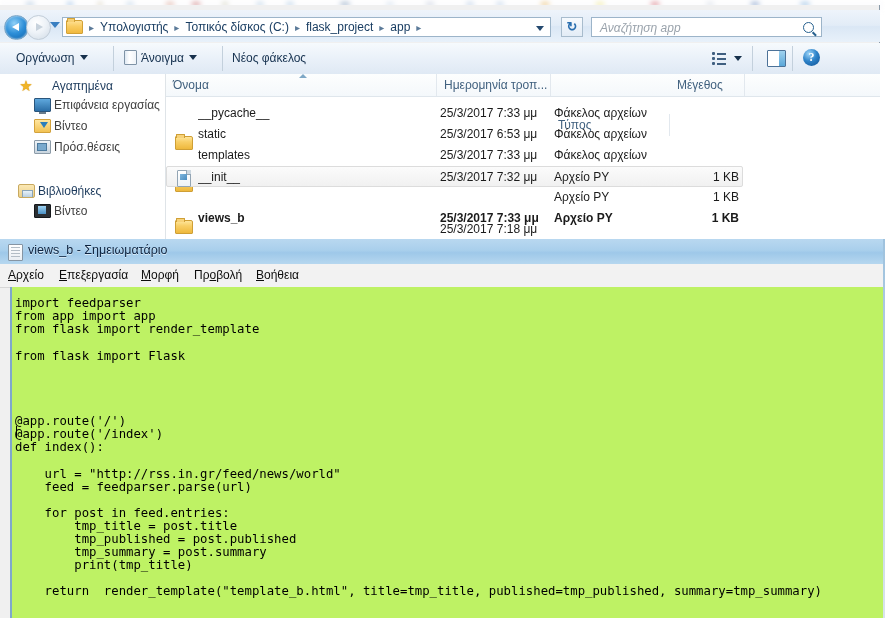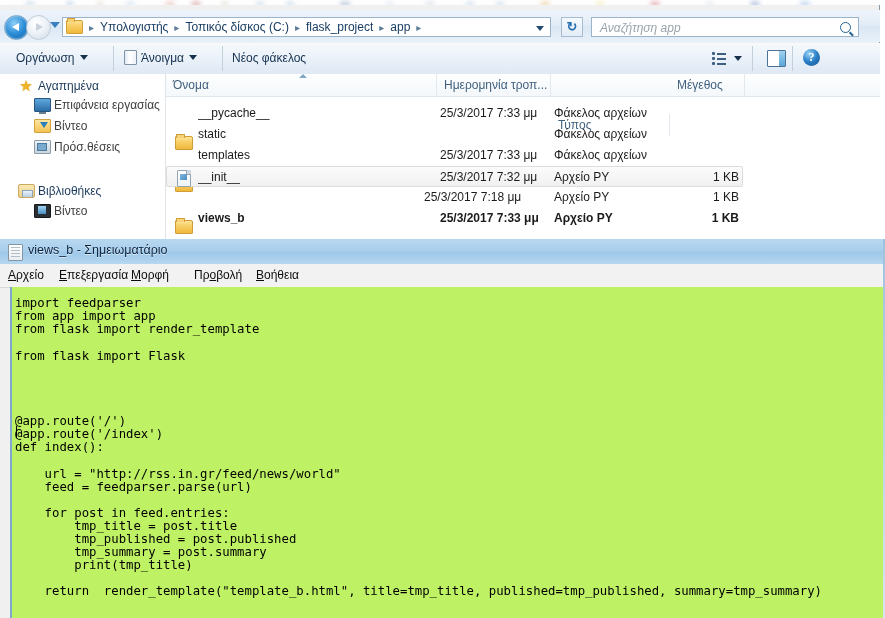--- a/index.html
+++ b/index.html
@@ -105,21 +105,21 @@
     border-left:4px solid transparent;border-right:4px solid transparent;
     border-top:5px solid #24496f;
   }
   .refresh-btn{
     position:absolute;left:561px;top:7px;width:22px;height:20px;
     background:linear-gradient(to bottom,#f6fafe,#e3ecf6);
     border:1px solid #a8bccd;box-sizing:border-box;
     color:#2a6fb0;font-size:13px;font-weight:bold;text-align:center;line-height:18px;
   }
   .searchbox{
-    position:absolute;left:591px;top:7px;width:268px;height:20px;
+    position:absolute;left:591px;top:7px;width:231px;height:20px;
     background:#ffffff;border:1px solid #9cb4c9;box-sizing:border-box;
   }
   .search-ph{
     position:absolute;left:8px;top:3px;font-size:12px;font-style:italic;color:#9aa3ac;
   }
   .search-ico{
     position:absolute;right:7px;top:4px;width:9px;height:9px;
     border:1.6px solid #27618f;border-radius:50%;
   }
   .search-ico::after{
@@ -406,21 +406,21 @@
       <div class="tb-vcaret"></div>
       <div class="tb-sep" style="left:752px;"></div>
       <div class="tb-pane"></div>
       <div class="tb-sep" style="left:792px;"></div>
       <div class="tb-help">?</div>
     </div>
 
     <div class="nav-pane">
       <div class="navp-inner">
         <span class="nav-ico ico-star" style="left:18px;top:4px;">★</span>
-        <div class="nav-grp" style="left:38px;top:4px;">Αγαπημένα</div>
+        <div class="nav-grp" style="left:52px;top:4px;">Αγαπημένα</div>
 
         <span class="nav-ico ico-desk" style="left:34px;top:24px;"></span>
         <div class="nav-it" style="left:54px;top:23px;">Επιφάνεια εργασίας</div>
 
         <span class="nav-ico ico-dl" style="left:34px;top:45px;"></span>
         <div class="nav-it" style="left:54px;top:44px;">Βίντεο</div>
 
         <span class="nav-ico ico-rec" style="left:34px;top:66px;"></span>
         <div class="nav-it" style="left:54px;top:65px;">Πρόσ.θέσεις</div>
 
@@ -451,20 +451,21 @@
         <span class="ico-folder" style="top:33px;"></span>
         <span class="cell" style="left:32px;width:230px;">__pycache__</span>
         <span class="cell" style="left:274px;width:110px;">25/3/2017 7:33 μμ</span>
         <span class="cell" style="left:388px;width:115px;">Φάκελος αρχείων</span>
         <span class="cell size" style="left:504px;width:69px;"></span>
       </div>
 
       <div class="row" style="top:50px;">
         <span class="ico-folder" style="top:54px;"></span>
         <span class="cell" style="left:32px;width:230px;">static</span>
+        <span class="cell" style="left:274px;width:110px;">25/3/2017 6:53 μμ</span>
         <span class="cell" style="left:388px;width:115px;">Φάκελος αρχείων</span>
         <span class="cell size" style="left:504px;width:69px;"></span>
       </div>
 
       <div class="row" style="top:71px;">
         <span class="ico-folder" style="top:75px;"></span>
         <span class="cell" style="left:32px;width:230px;">templates</span>
         <span class="cell" style="left:274px;width:110px;">25/3/2017 7:33 μμ</span>
         <span class="cell" style="left:388px;width:115px;">Φάκελος αρχείων</span>
         <span class="cell size" style="left:504px;width:69px;"></span>
@@ -473,21 +474,21 @@
       <div class="row sel" style="top:92px;width:577px;">
         <span class="ico-py" style="top:3px;"></span>
         <span class="cell" style="left:31px;width:230px;">__init__</span>
         <span class="cell" style="left:273px;width:110px;">25/3/2017 7:32 μμ</span>
         <span class="cell" style="left:387px;width:115px;">Αρχείο PY</span>
         <span class="cell size" style="left:503px;width:69px;">1 KB</span>
       </div>
 
       <div class="row" style="top:113px;">
         <span class="ico-py" style="top:117px;"></span>
-        <span class="cell" style="left:258px;width:110px;">25/3/2017 7:18 μμ</span>
+        <span class="cell" style="left:274px;width:110px;margin-top:32px;">25/3/2017 7:18 μμ</span>
         <span class="cell" style="left:388px;width:115px;">Αρχείο PY</span>
         <span class="cell size" style="left:504px;width:69px;">1 KB</span>
       </div>
 
       <div class="row" style="top:134px;font-weight:bold;">
         <span class="ico-py" style="top:138px;"></span>
         <span class="cell" style="left:32px;width:230px;">views_b</span>
         <span class="cell" style="left:274px;width:110px;">25/3/2017 7:33 μμ</span>
         <span class="cell" style="left:388px;width:115px;">Αρχείο PY</span>
         <span class="cell size" style="left:504px;width:69px;">1 KB</span>
@@ -497,21 +498,21 @@
 
   <div class="notepad">
     <div class="np-title">
       <span class="np-icon"></span>
       <span class="np-title-text">views_b - Σημειωματάριο</span>
     </div>
 
     <div class="np-menu">
       <div class="np-mi" style="left:8px;"><u>Α</u><span>ρχείο</span></div>
       <div class="np-mi" style="left:59px;"><u>Ε</u><span>πεξεργασία</span></div>
-      <div class="np-mi" style="left:131px;"><u>Μ</u><span>ορφή</span></div>
+      <div class="np-mi" style="left:141px;"><u>Μ</u><span>ορφή</span></div>
       <div class="np-mi" style="left:194px;">Πρ<u>ο</u><span>βολή</span></div>
       <div class="np-mi" style="left:256px;"><u>Β</u><span>οήθεια</span></div>
     </div>
 
     <div class="np-text">
       <pre class="code">import feedparser
 from app import app
 from flask import render_template
 
 from flask import Flask

